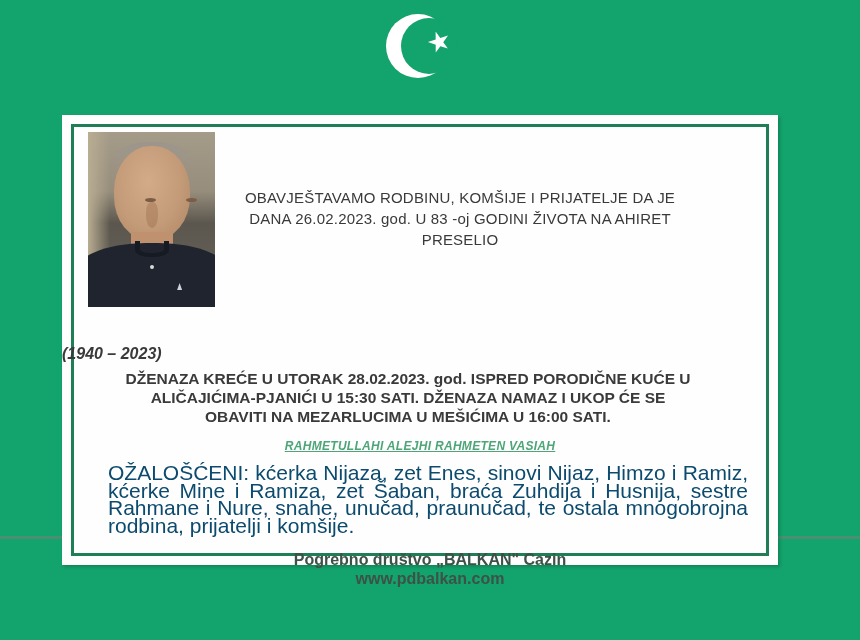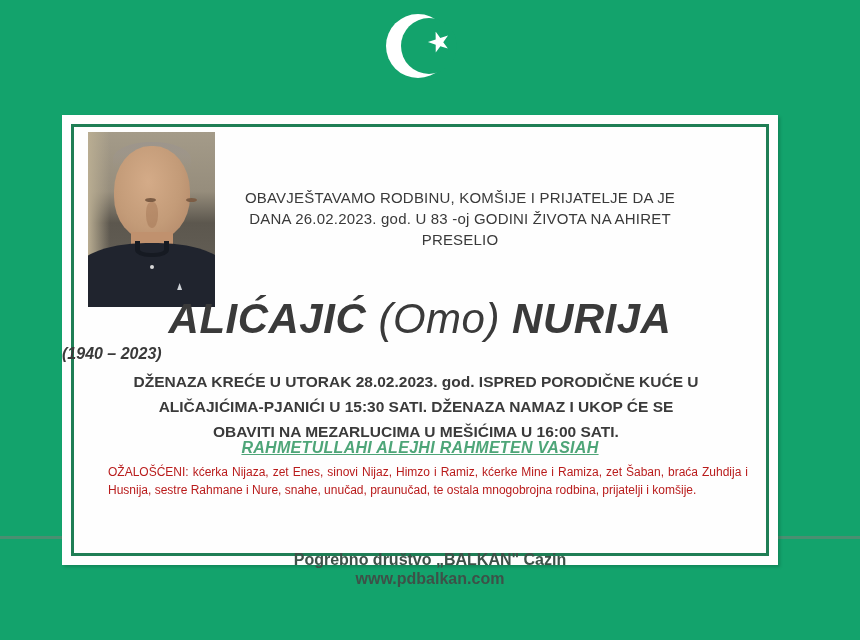--- a/index.html
+++ b/index.html
@@ -117,35 +117,35 @@
     font-size:42px; line-height:44px; letter-spacing:.5px;
   }
   .deceased-name .heavy { font-weight:bold; }
   .deceased-name .nick  { font-weight:normal; }
   .years {
     position:absolute; left:0; top:230px; width:100%;
     text-align:left; color:#3a3a3a;
     font-size:16px; font-weight:bold; font-style:italic;
   }
   .funeral {
-    position:absolute; left:36px; top:254px; width:636px;
+    position:absolute; left:28px; top:254px; width:636px;
     text-align:center; color:#3a3a3a;
-    font-size:15.5px; font-weight:bold; line-height:25px;
+    font-size:15.5px; font-weight:bold; line-height:19px;
     white-space:pre-line;
   }
   .religious {
     position:absolute; left:0; top:324px; width:100%;
     text-align:center; color:#4ea578;
-    font-size:16px; font-weight:bold; font-style:italic;
+    font-size:12px; font-weight:bold; font-style:italic;
     text-decoration:underline; letter-spacing:.3px;
   }
   .mourners {
     position:absolute; left:46px; top:349px; width:640px;
-    text-align:justify; color:#b91c1c;
-    font-size:12px; line-height:17.5px;
+    text-align:justify; color:#0c4a6e;
+    font-size:21px; line-height:17.5px;
   }
 
   
   .footer {
     position:absolute; left:0; top:550px; width:860px;
     text-align:center; color:#3d5148;
     font-size:16px; font-weight:bold; line-height:19px;
   }
   .footer div { margin-bottom:0; }
 </style>
@@ -179,25 +179,20 @@
         <div class="collar"></div>
         <div class="button-dot"></div>
         <div class="logo-dot"></div>
       </div>
     </div>
 
     <div class="intro">OBAVJEŠTAVAMO RODBINU, KOMŠIJE I PRIJATELJE DA JE
 DANA 26.02.2023. god. U 83 -oj GODINI ŽIVOTA  NA AHIRET
 PRESELIO</div>
 
-    <div class="deceased-name">
-      <span class="heavy">ALIĆAJIĆ</span>
-      <span class="nick">(Omo)</span>
-      <span class="heavy">NURIJA</span>
-    </div>
 
     <div class="years">(1940 – 2023)</div>
 
     <div class="funeral">DŽENAZA KREĆE U UTORAK 28.02.2023. god. ISPRED PORODIČNE KUĆE U
 ALIČAJIĆIMA-PJANIĆI U 15:30 SATI. DŽENAZA NAMAZ I UKOP ĆE SE
 OBAVITI NA MEZARLUCIMA U MEŠIĆIMA U 16:00 SATI.</div>
 
     <div class="religious">RAHMETULLAHI ALEJHI RAHMETEN VASIAH</div>
 
     <div class="mourners">OŽALOŠĆENI: kćerka Nijaza, zet Enes, sinovi Nijaz, Himzo i Ramiz, kćerke Mine i Ramiza, zet Šaban, braća Zuhdija i Husnija, sestre Rahmane i Nure, snahe, unučad, praunučad, te ostala mnogobrojna rodbina, prijatelji i komšije.</div>

